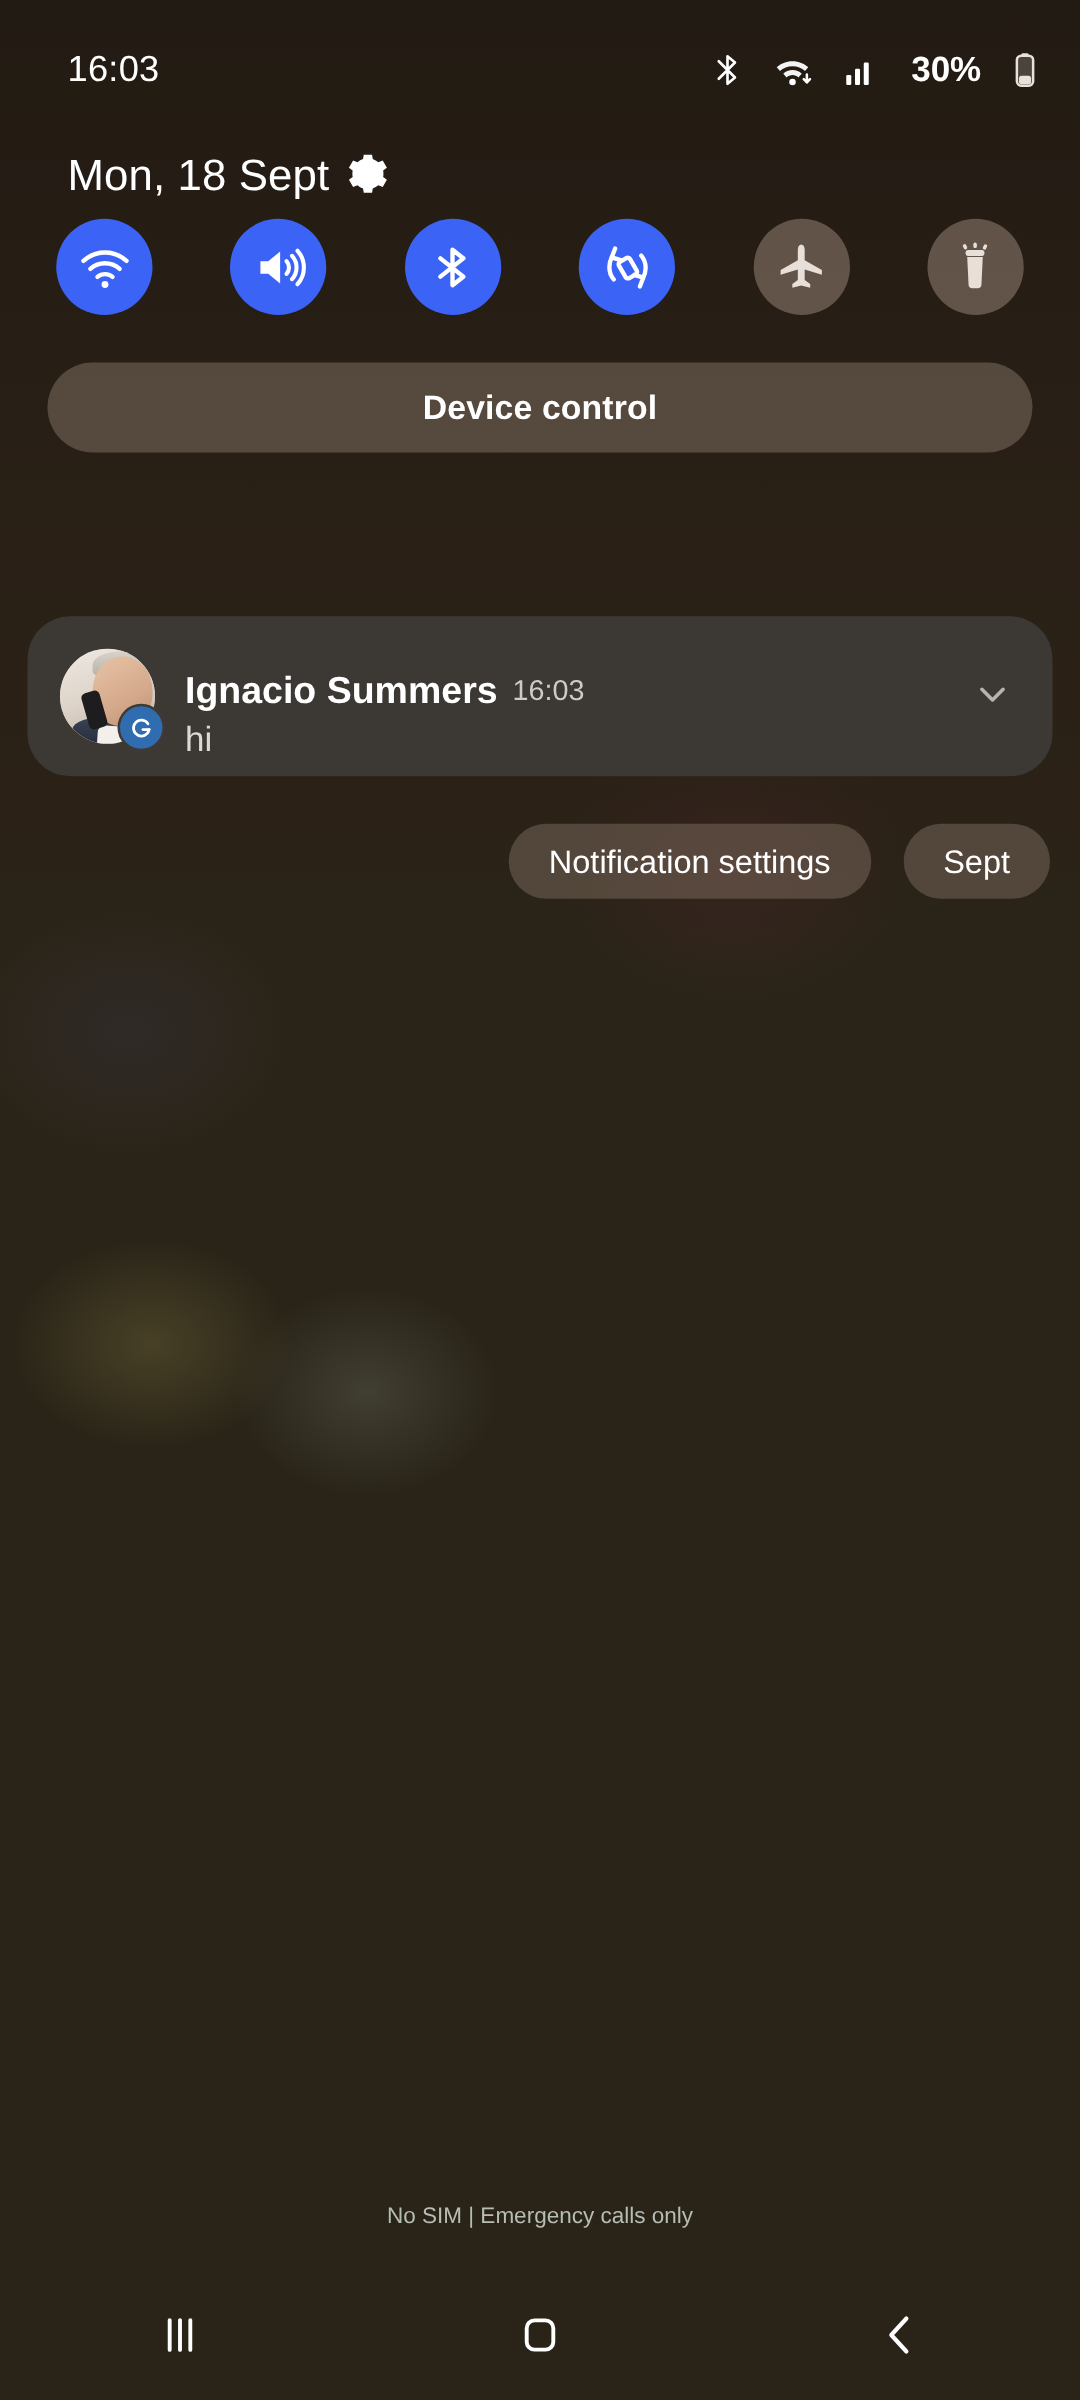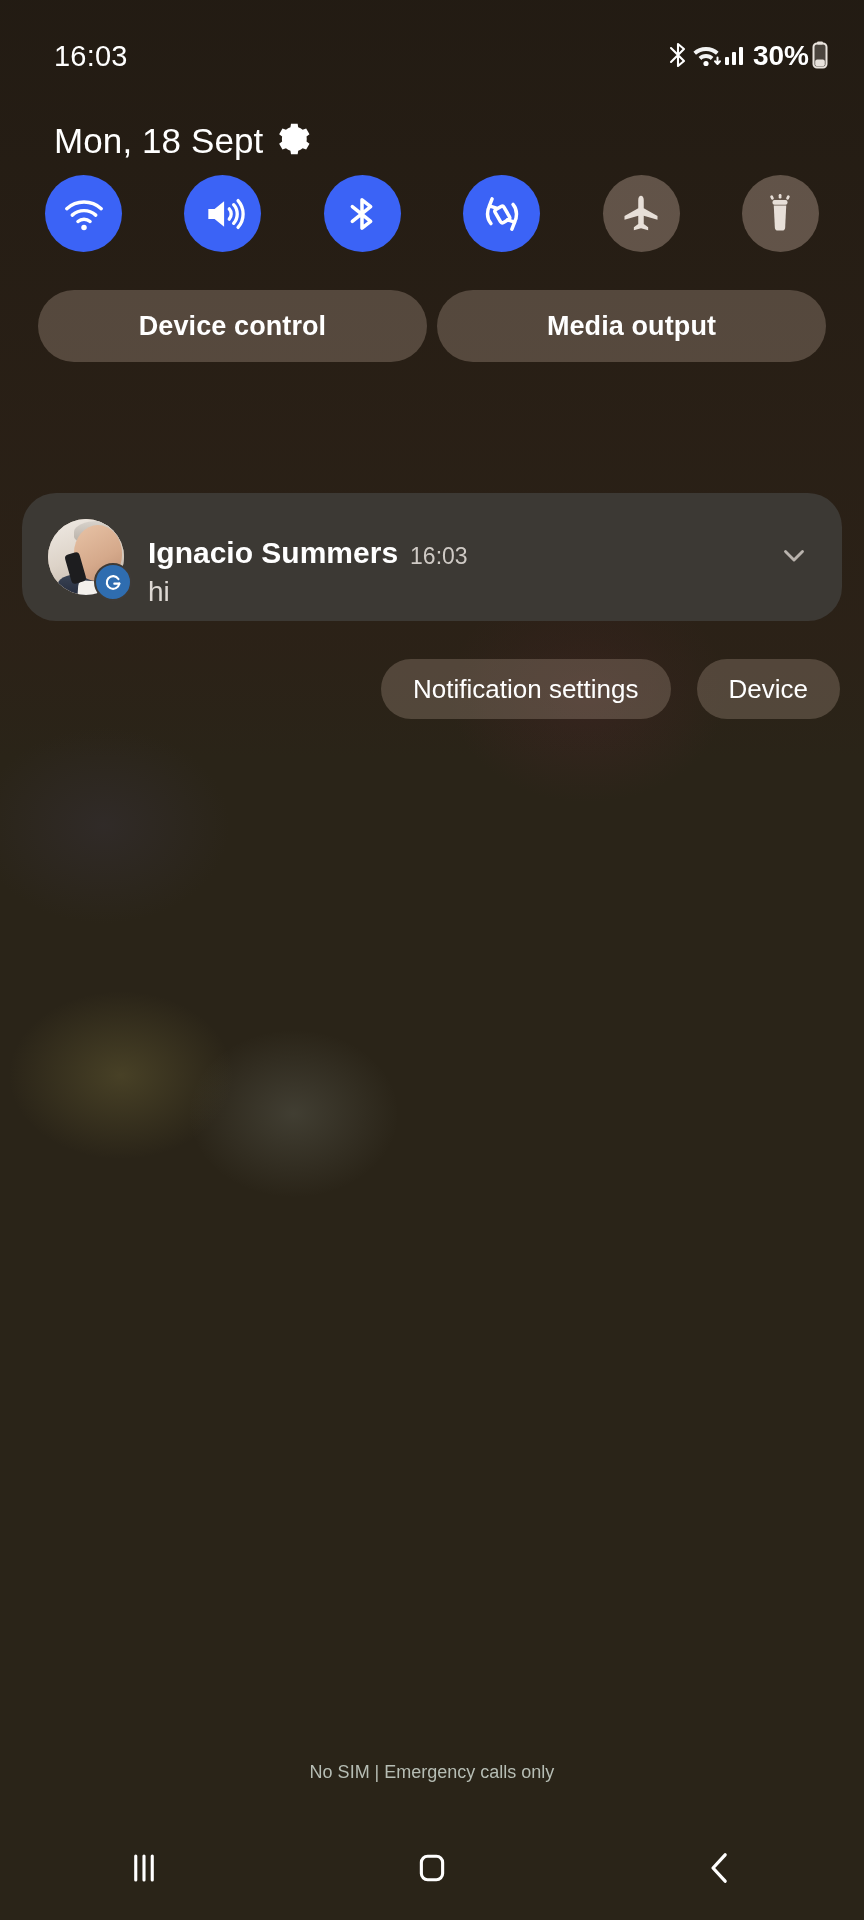--- a/index.html
+++ b/index.html
@@ -53,21 +53,21 @@
     pointer-events:none;
   }
 
   
   #status-bar{
     position:absolute; top:0; left:0; right:0; height:112px;
     display:flex; align-items:center; justify-content:space-between;
     padding:0 34px 0 54px;
   }
   #status-clock{ color:#fff; font-size:29px; letter-spacing:.2px; }
-  #status-icons{ display:flex; gap:1px; color:#fff; }
+  #status-icons{ display:flex; align-items:center; gap:25px; color:#fff; }
   #status-icons svg{ display:block; }
   #battery-pct{ color:#fff; font-size:28px; font-weight:700; margin-left:2px; }
 
   
   #shade-header{
     position:absolute; top:105px; left:0; right:0; height:72px;
     display:flex; align-items:center; justify-content:flex-start;
     padding:0 36px 0 54px;
   }
   #shade-date{ color:#fff; font-size:35px; letter-spacing:.1px; }
@@ -136,21 +136,21 @@
   #avatar .collar{
     position:absolute; left:30px; bottom:-2px; width:30px; height:16px; border-radius:6px 6px 0 0;
     background:#f3f0ec; transform:rotate(4deg);
   }
   #app-badge{
     position:absolute; right:-8px; bottom:-6px; width:38px; height:38px; border-radius:50%;
     background:#2f6db0; display:flex; align-items:center; justify-content:center;
     border:2px solid #3e3a36;
   }
   #notif-text{ margin-left:24px; flex:1 1 auto; min-width:0; }
-  #notif-line1{ display:flex; align-items:flex-end; gap:12px;margin-top:29px; }
+  #notif-line1{ display:flex; align-items:center; gap:12px;margin-top:29px; }
   #notif-title{ color:#fff; font-size:30px; font-weight:700; white-space:nowrap; }
   #notif-time{ color:#cfcac5; font-size:23px; }
   #notif-body{ color:#ddd8d3; font-size:28px; margin-top:6px; }
   #notif-expand{
     width:64px; height:64px; margin-right:16px; flex:0 0 auto;
     display:flex; align-items:center; justify-content:center; cursor:pointer;
   }
 
   
   #notif-actions{
@@ -289,21 +289,20 @@
         <rect x="6.9" y="1.8" width="1.5" height="2.4" rx=".7" transform="rotate(-26 7.6 3)"></rect>
         <rect x="15.6" y="1.8" width="1.5" height="2.4" rx=".7" transform="rotate(26 16.3 3)"></rect>
       </svg>
     </span>
   </div>
 
 </div>
 
 <div id="control-row">
   <div class="control-pill">Device control</div>
-  <div class="control-pill">Media output</div>
 </div>
 
 <div id="notification-card">
   <div id="avatar-wrap">
     <div id="avatar">
       <div class="bg"></div>
       <div class="shoulder"></div>
       <div class="collar"></div>
       <div class="hair"></div>
       <div class="head"></div>
@@ -327,21 +326,21 @@
     <span>
       <svg width="34" height="34" viewBox="0 0 24 24" fill="none" stroke="#b9b3ad" stroke-width="2" stroke-linecap="round" stroke-linejoin="round">
         <path d="M6 9.5 L12 15.5 L18 9.5"></path>
       </svg>
     </span>
   </div>
 </div>
 
 <div id="notif-actions">
   <div class="action-pill">Notification settings</div>
-  <div class="action-pill">Device</div>
+  <div class="action-pill">Sept</div>
 </div>
 
 <div id="carrier-status">No SIM | Emergency calls only</div>
 
 <div id="nav-bar">
   <div class="nav-btn">
     <span>
       <svg width="44" height="44" viewBox="0 0 24 24" fill="none" stroke="#ffffff" stroke-width="1.7" stroke-linecap="round">
         <path d="M7.5 5.5 V18.5"></path>
         <path d="M12 5.5 V18.5"></path>

